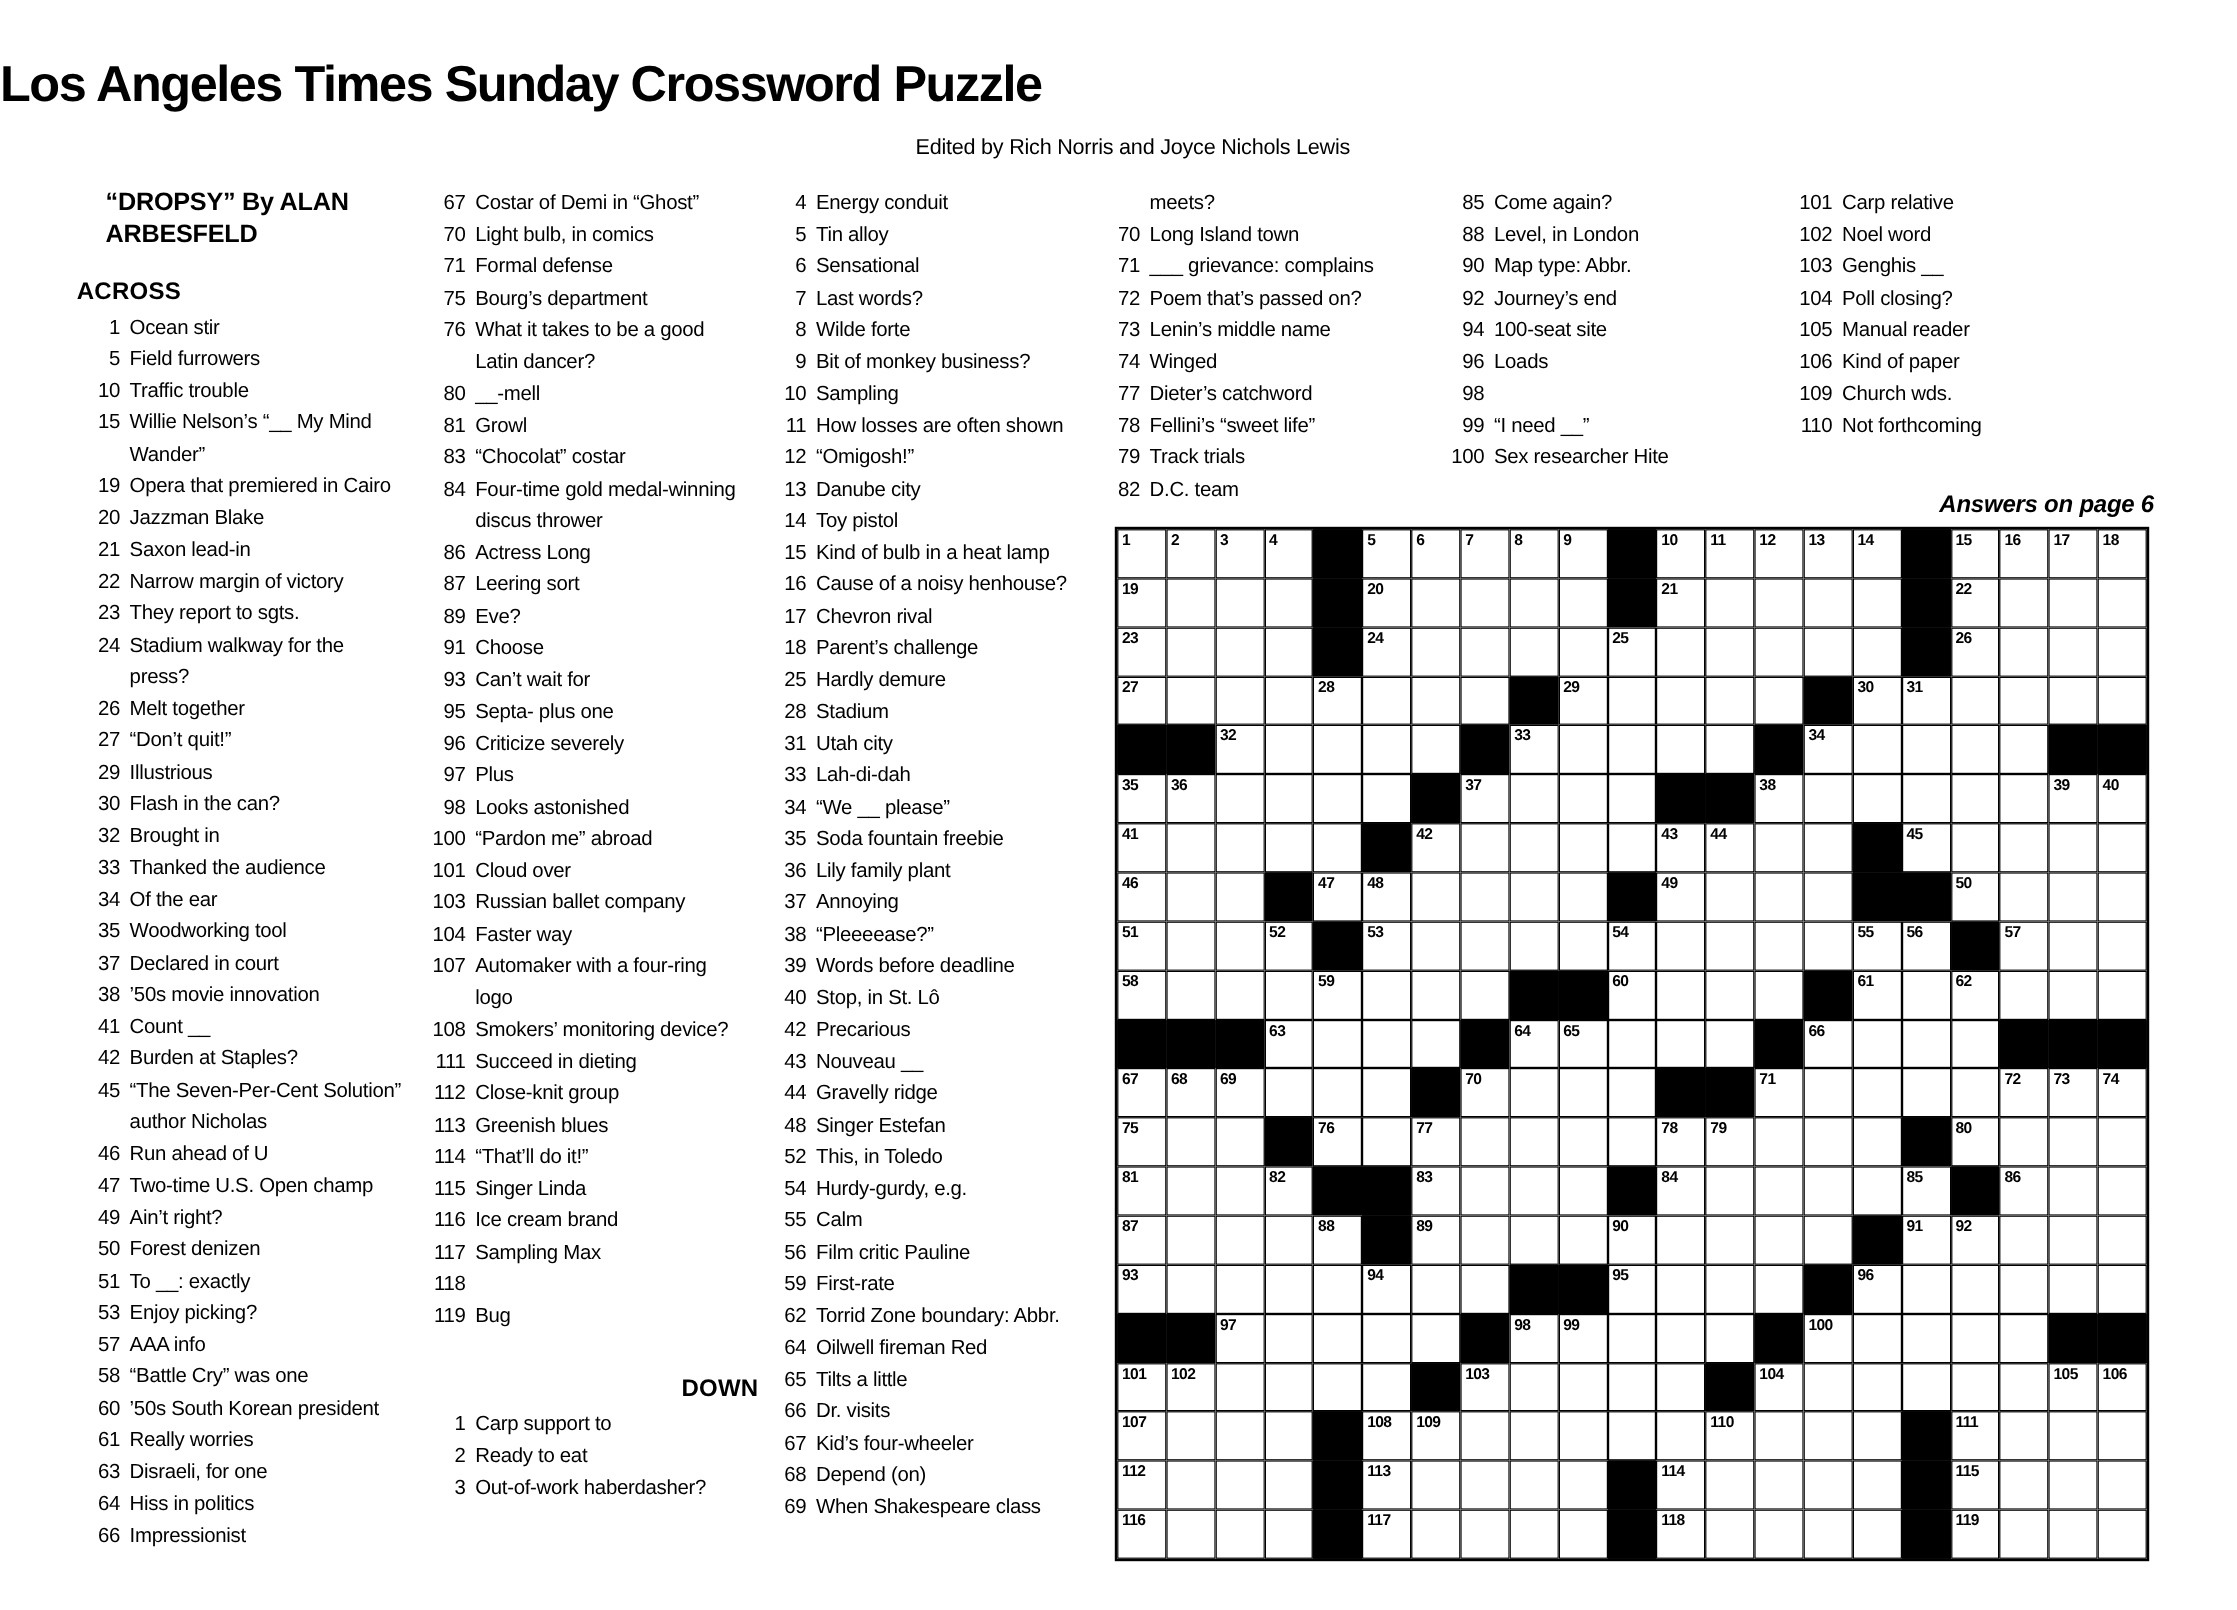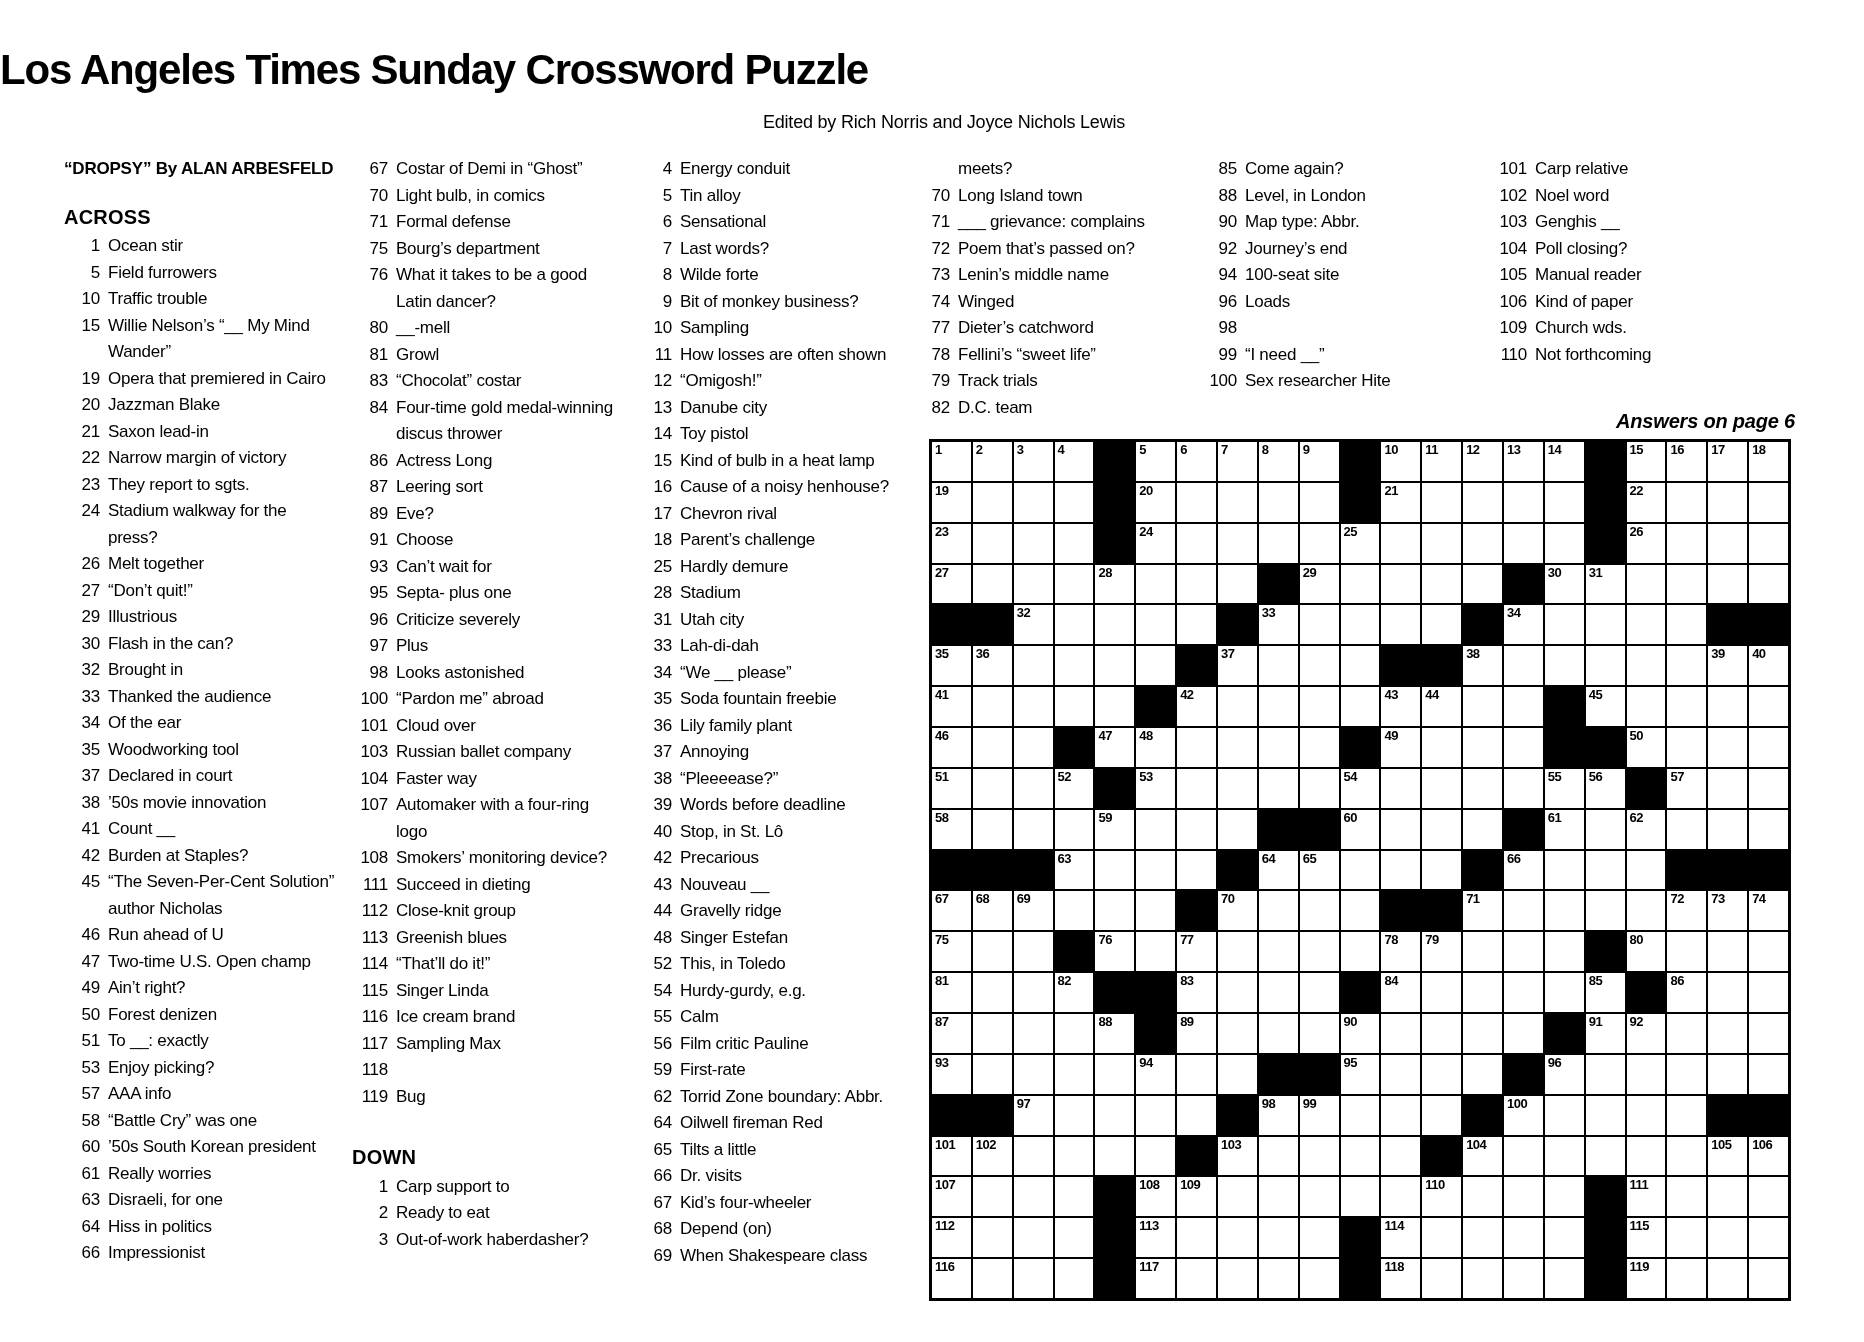--- a/index.html
+++ b/index.html
@@ -19,26 +19,26 @@
   .clue-col{
     position:absolute;top:156px;
     font-size:17px;line-height:26.5px;letter-spacing:-0.25px;
   }
   #col1{left:64px;width:284px;}
   #col2{left:352px;width:280px;}
   #col3{left:636px;width:274px;}
   #col4{left:914px;width:283px;}
   #col5{left:1201px;width:286px;}
   #col6{left:1491px;width:300px;}
-  .byline{font-weight:bold;font-size:17px;letter-spacing:-0.2px;}
+  .byline{font-weight:bold;font-size:21px;letter-spacing:-0.2px;margin-left:24px;}
   .section-title{
     font-weight:bold;font-size:20px;letter-spacing:0.2px;
     margin-top:21px;margin-bottom:3px;
   }
-  [data-name="clue-section-down"]{margin-top:34px;}
+  [data-name="clue-section-down"]{margin-top:34px;text-align:right;}
   .clue{display:flex;}
   .cnum{flex:none;width:36px;margin-right:8px;text-align:right;}
   .ctext{flex:1;white-space:pre-wrap;}
   .answers-note{
     position:absolute;top:410px;left:1201px;width:594px;text-align:right;
     font-weight:bold;font-style:italic;font-size:20px;letter-spacing:-0.2px;
   }
   .grid{
     position:absolute;left:929px;top:439px;width:858px;height:858px;
     border:2px solid #000;background:#fff;

